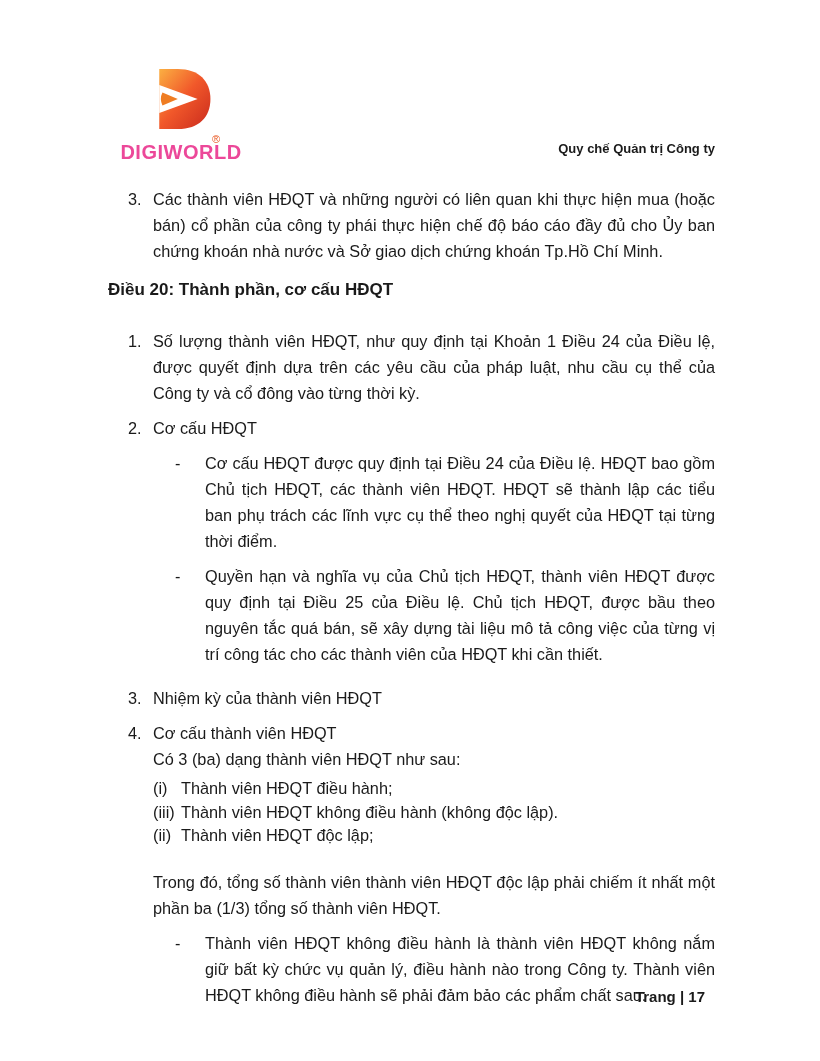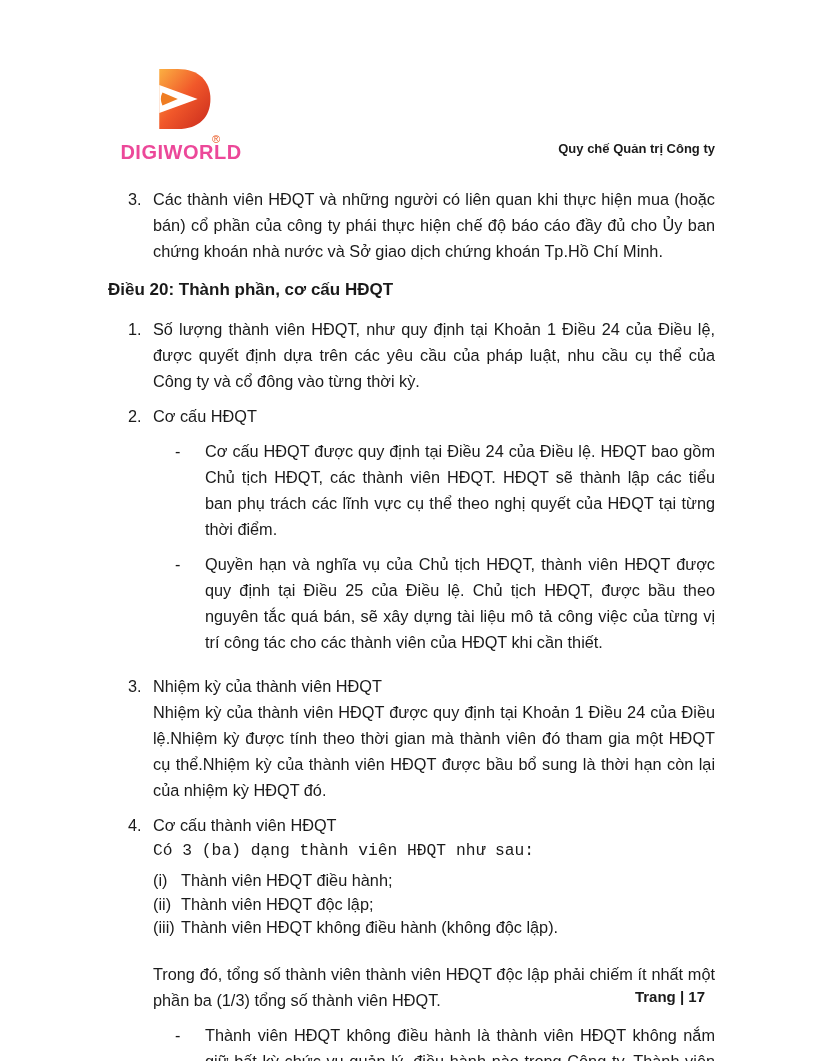--- a/index.html
+++ b/index.html
@@ -69,35 +69,35 @@
     margin-bottom: 9px;
   }
   .num-item .num {
     flex: 0 0 25px;
   }
   .item-body { flex: 1; min-width: 0; }
   .item-title { margin-bottom: 0; }
   .section-heading {
     font-size: 17px;
     font-weight: bold;
-    margin: 13px 0 13px 0;
+    margin: 13px 0 25px 0;
   }
   .dash-item {
     display: flex;
     margin-left: 22px;
     margin-top: 9px;
     margin-bottom: 9px;
   }
   .dash-item .dash-marker { flex: 0 0 30px; }
   .roman-item { line-height: 23.5px; }
   .roman-item .rn {
     display: inline-block;
     min-width: 28px;
   }
-  .intro-line { margin-bottom: 5px; font-family: Liberation Mono, monospace; }
+  .intro-line { margin-bottom: 5px; }
   .note-para { margin-top: 21px; }
   
   .footer {
     position: absolute;
     right: 115px;
     bottom: 56px;
     font-size: 15px;
     font-weight: bold;
   }
 </style>
@@ -156,38 +156,37 @@
           <span class="dash-marker">-</span>
           <p class="just">Quyền hạn và nghĩa vụ của Chủ tịch HĐQT, thành viên HĐQT được quy định tại Điều 25 của Điều lệ. Chủ tịch HĐQT, được bầu theo nguyên tắc quá bán, sẽ xây dựng tài liệu mô tả công việc của từng vị trí công tác cho các thành viên của HĐQT khi cần thiết.</p>
         </div>
       </div>
     </div>
 
     <div class="num-item">
       <span class="num">3.</span>
       <div class="item-body">
         <div class="item-title">Nhiệm kỳ của thành viên HĐQT</div>
-        <p class="just">Nhiệm kỳ của thành viên HĐQT được quy định tại Khoản 1 Điều 24 của Điều lệ.Nhiệm kỳ được tính theo thời gian mà thành viên đó tham gia một HĐQT cụ thể.Nhiệm kỳ của thành viên HĐQT được bầu bổ sung là thời hạn còn lại của nhiệm kỳ HĐQT đó.</p>
       </div>
     </div>
 
     <div class="num-item">
       <span class="num">4.</span>
       <div class="item-body">
         <div class="item-title">Cơ cấu thành viên HĐQT</div>
         <div class="intro-line">Có 3 (ba) dạng thành viên HĐQT như sau:</div>
 
         <div class="roman-item">
           <span class="rn">(i)</span><span>Thành viên HĐQT điều hành;</span>
         </div>
         <div class="roman-item">
+          <span class="rn">(iii)</span><span>Thành viên HĐQT không điều hành (không độc lập).</span>
+        </div>
+        <div class="roman-item">
           <span class="rn">(ii)</span><span>Thành viên HĐQT độc lập;</span>
-        </div>
-        <div class="roman-item">
-          <span class="rn">(iii)</span><span>Thành viên HĐQT không điều hành (không độc lập).</span>
         </div>
 
         <p class="just note-para">Trong đó, tổng số thành viên thành viên HĐQT độc lập phải chiếm ít nhất một phần ba (1/3) tổng số thành viên HĐQT.</p>
 
         <div class="dash-item">
           <span class="dash-marker">-</span>
           <p class="just">Thành viên HĐQT không điều hành là thành viên HĐQT không nắm giữ bất kỳ chức vụ quản lý, điều hành nào trong Công ty. Thành viên HĐQT không điều hành sẽ phải đảm bảo các phẩm chất sau:</p>
         </div>
 
       </div>

